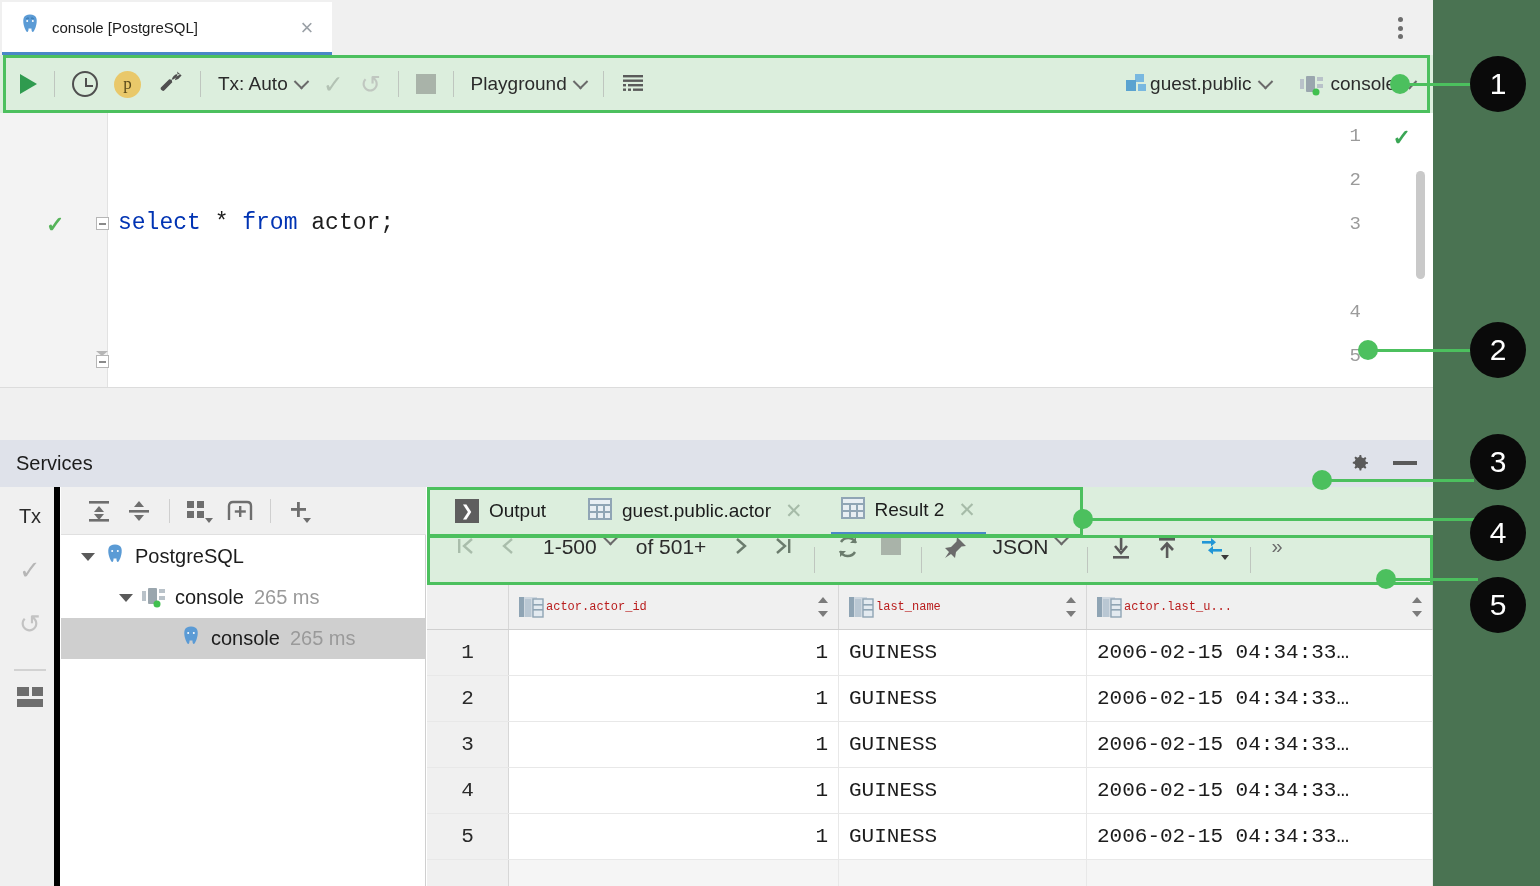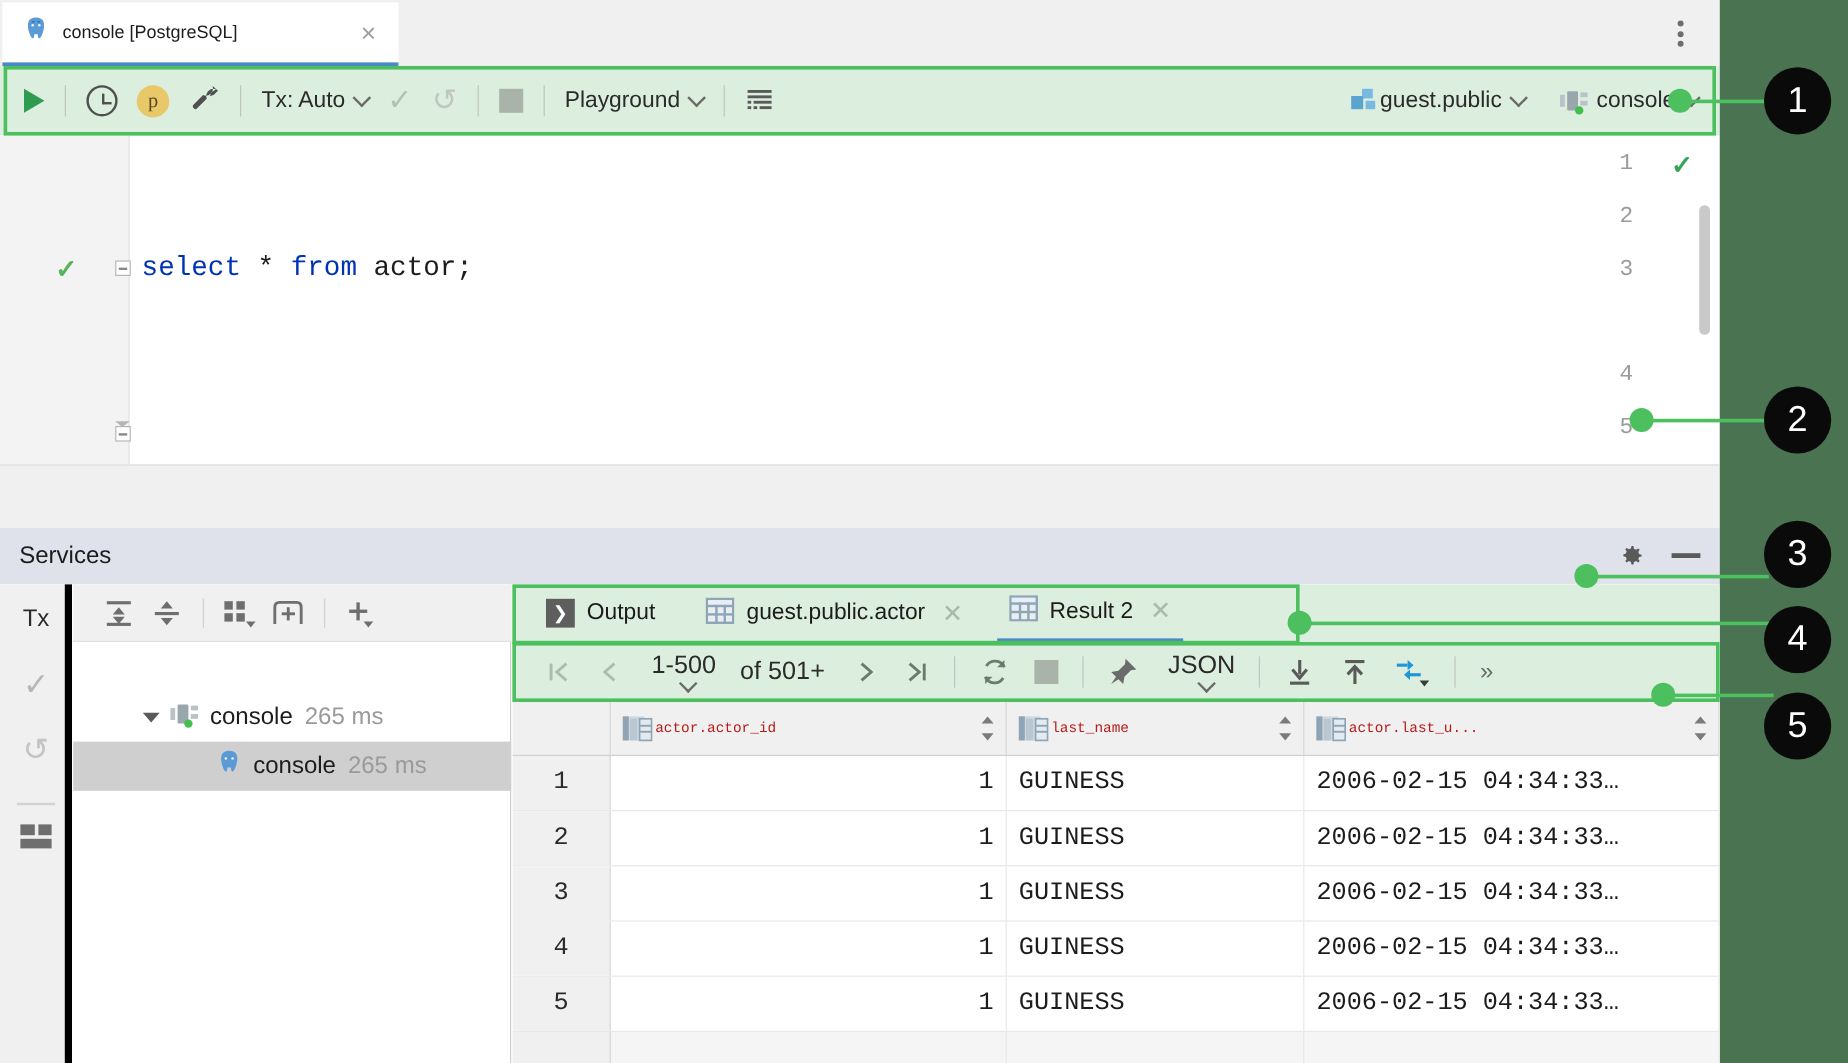--- a/index.html
+++ b/index.html
@@ -129,22 +129,22 @@
   .res-tab { display:flex; align-items:center; height:48px; padding:0 10px; position:relative; }
   .res-tab.active { border-bottom:3px solid #4a88c7; }
   .res-tab-label { font-size:19px; color:#1c1c1c; margin-left:10px; }
   .res-tab-x { margin-left:14px; color:#a6bba8; font-size:21px; font-weight:300; }
   .ico-output { width:24px;height:24px;background:#5e5e5e; display:flex;align-items:center;justify-content:center;
                 color:#fff;font-size:15px; }
 
   
   .res-toolbar { position:absolute; left:427px; top:48px; width:1006px; height:50px; background:#dceedd;
                  display:flex; align-items:center; }
-  .rt-btn { height:50px; display:flex; align-items:center; justify-content:center; padding:0 10px;
-            font-size:22px; color:#6b6b6b;flex-direction:column; }
+  .rt-btn { height:50px; display:flex; align-items:flex-start; justify-content:center; padding:0 10px;
+            font-size:22px; color:#6b6b6b; }
   .rt-text { font-size:21px; color:#2b2b2b; }
   .rt-sep { width:1px;height:26px;background:#bfc6bf;margin:0 10px;}
 
   
   .grid { position:absolute; left:427px; top:98px; width:1006px; height:301px; background:#fff; overflow:hidden; }
   .ghead { display:flex; height:45px; background:#f0f0f0; border-bottom:1px solid #d0d0d0; }
   .gh-num { width:82px; border-right:1px solid #d7d7d7; }
   .gh-cell { display:flex; align-items:center; border-right:1px solid #d7d7d7; padding:0 10px; position:relative; }
   .gh-label { font-family:"Liberation Mono", monospace; font-size:12px; color:#b91c1c; margin-left:9px;
               white-space:nowrap; overflow:hidden; }
@@ -380,20 +380,31 @@
           <div class="tt-sep"></div>
           <div class="tt-btn">
             <svg width="30" height="26" viewBox="0 0 30 26">
               <rect x="11" y="4" width="2.8" height="15" fill="#6e6e6e"></rect>
               <rect x="5" y="10" width="15" height="2.8" fill="#6e6e6e"></rect>
               <path d="M17 20 L25 20 L21 25 Z" fill="#6e6e6e"></path>
             </svg>
           </div>
         </div>
 
+        <div class="tree-row" style="top:49px; padding-left:20px">
+          <span class="tw-arrow"></span>
+          <span style="margin-right:8px">
+            <svg width="24" height="24" viewBox="0 0 24 24">
+              <path d="M12 1.6c-3.3 0-5.6 1.4-6.3 3.5-.9 2.6-.3 6.2.6 9 .7 2.2 1.6 3.9 2.4 4.6.5.4 1 .3 1.3-.2.4-.6.6-1.7.5-2.9h3c-.1 1.2.1 2.3.5 2.9.3.5.8.6 1.3.2.8-.7 1.7-2.4 2.4-4.6.9-2.8 1.5-6.4.6-9-.7-2.1-3-3.5-6.3-3.5z" fill="#5b9bd5"></path>
+              <circle cx="9.2" cy="8" r="1" fill="#fff"></circle>
+                <circle cx="14.8" cy="8" r="1" fill="#fff"></circle>
+            </svg>
+          </span>
+          <span class="tr-label">PostgreSQL</span>
+        </div>
 
         <div class="tree-row" style="top:90px; padding-left:58px">
           <span class="tw-arrow"></span>
           <span style="margin-right:8px">
             <svg width="26" height="24" viewBox="0 0 26 24">
               <rect x="1" y="7" width="4" height="10" fill="#b9c2c9"></rect>
               <rect x="7" y="4" width="9" height="16" rx="1" fill="#9aa6ae"></rect>
               <rect x="18" y="5" width="6" height="4" fill="#b9c2c9"></rect>
               <rect x="18" y="12" width="6" height="4" fill="#b9c2c9"></rect>
               <circle cx="16" cy="20" r="3.5" fill="#41c04f"></circle>

